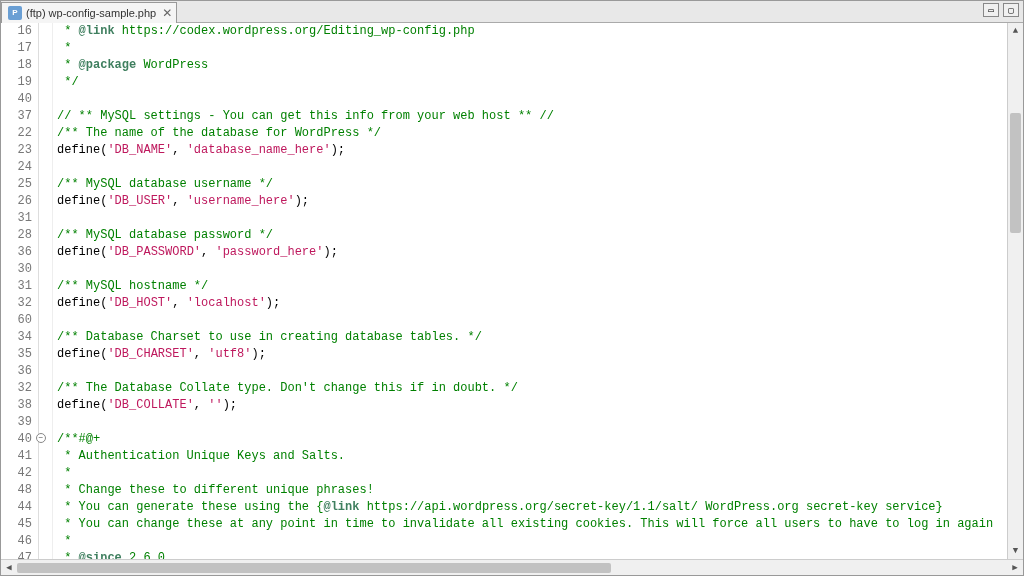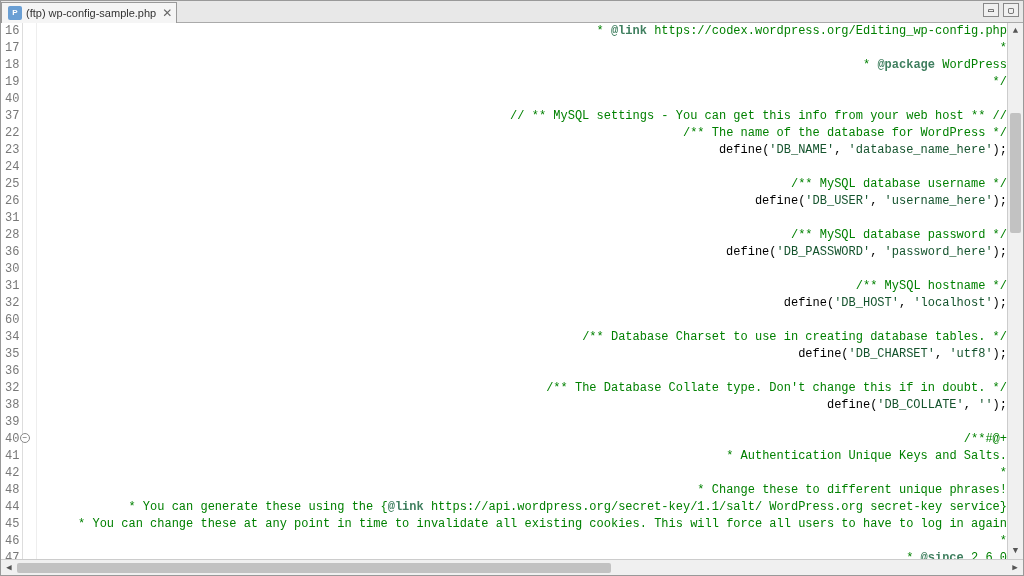--- a/index.html
+++ b/index.html
@@ -80,21 +80,21 @@
 }
 .gutter {
   background: #fff;
   color: #787878;
   text-align: right;
   padding: 0 6px 0 4px;
   user-select: none;
   font-size: 12px;
   line-height: 17px;
   border-right: 1px solid #ddd;
-  width: 22px;
+  width: 38px;
 }
 .gutter .ln { height: 17px; position: relative; }
 .fold-marker {
   position: absolute;
   right: -14px;
   top: 2px;
   width: 10px;
   height: 10px;
   border: 1px solid #888;
   background: #fff;
@@ -112,23 +112,23 @@
 .code-area {
   flex: 1;
   overflow: hidden;
   white-space: pre;
   font-size: 12px;
   line-height: 17px;
   padding-left: 4px;
   color: #000;
   position: relative;
 }
-.code-line { height: 17px; text-align: right; }
+.code-line { height: 17px; }
 .c-comment { color: #008000; }
-.c-string  { color: #14532d; }
+.c-string  { color: #be185d; }
 .c-tag     { color: #3f7f5f; font-weight: bold; }
 .vscroll {
   width: 16px;
   background: #f0f0f0;
   border-left: 1px solid #ccc;
   position: relative;
 }
 .vscroll .thumb {
   position: absolute;
   left: 2px;

